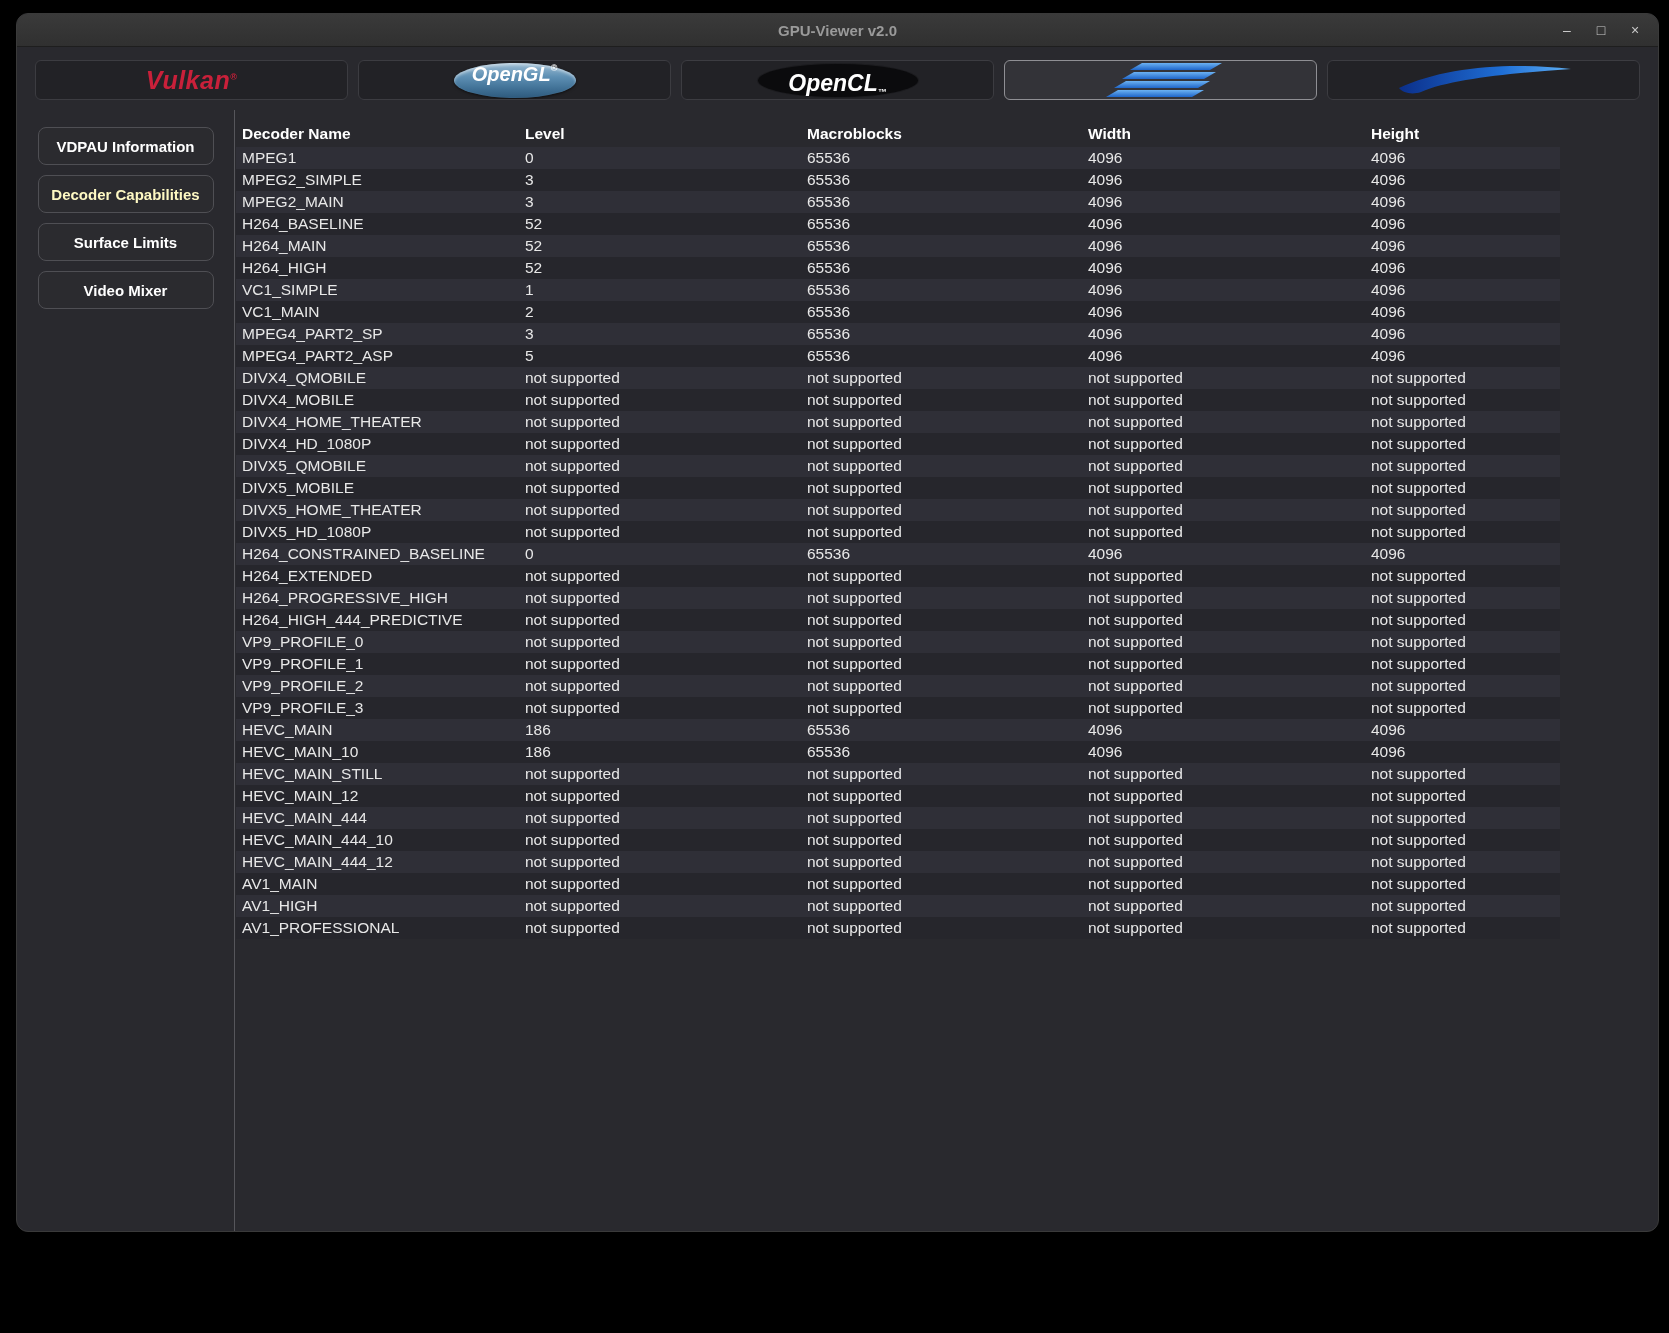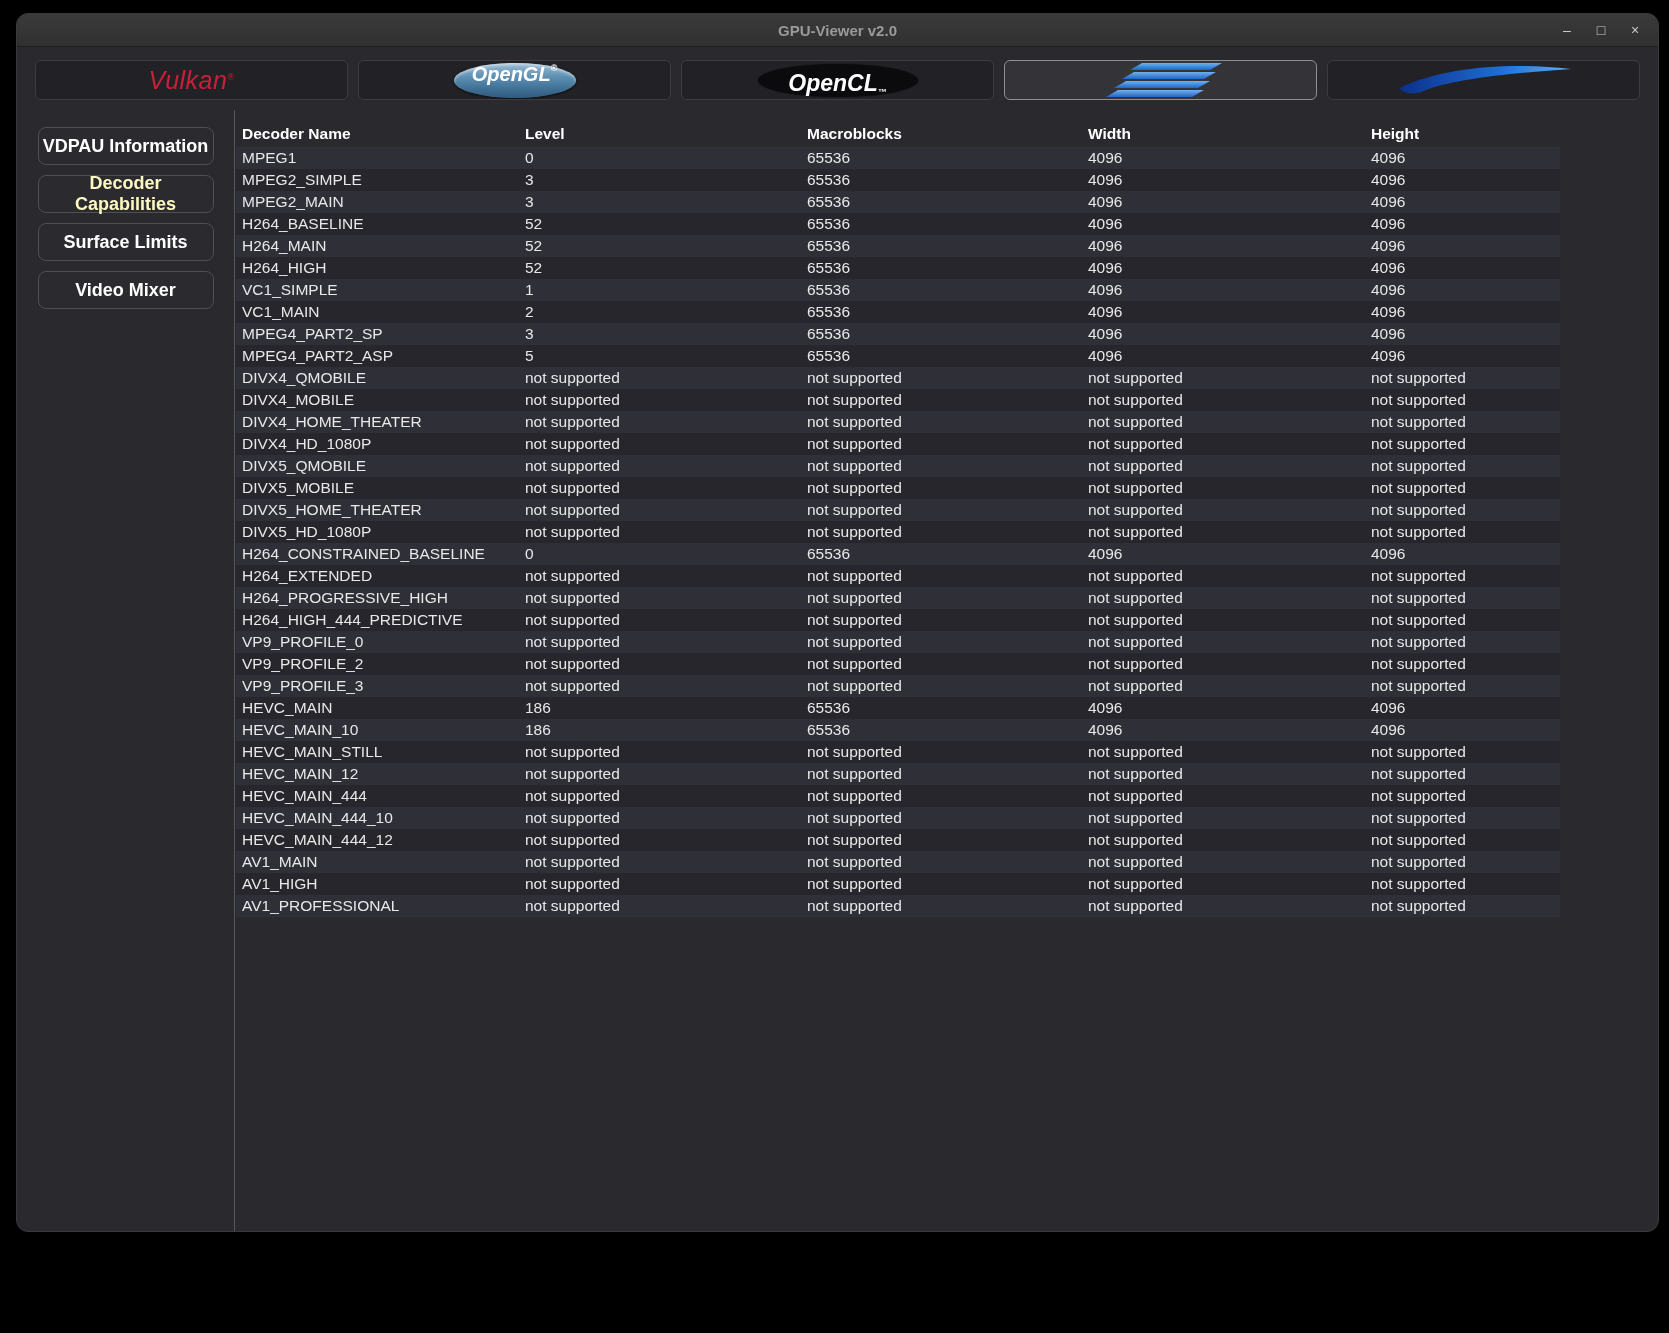--- a/index.html
+++ b/index.html
@@ -26,21 +26,21 @@
 
   
   .toolbar { flex: 0 0 63px; display: flex; gap: 10px; padding: 13px 18px 10px 18px; }
   .tab {
     flex: 1 1 0; height: 40px; background: #222226; border: 1px solid #3c3c41;
     border-radius: 6px; display: flex; align-items: center; justify-content: center;
     cursor: pointer; overflow: hidden; padding: 0;
   }
   .tab.active { background: #333338; border: 1px solid #8f8f94; }
 
-  .vulkan-logo { color: #c9203a; font-weight: normal; font-style: italic; font-size: 25px; letter-spacing: .5px; }
+  .vulkan-logo { color: #c9203a; font-weight: bold; font-style: italic; font-size: 25px; letter-spacing: .5px; }
   .vulkan-logo sup, .opengl-logo sup, .opencl-logo sup { font-size: 9px; font-style: normal; vertical-align: super; }
 
   .opengl-logo {
     width: 122px; height: 35px; border-radius: 50%;
     background: linear-gradient(180deg, #9dbdd4 0%, #5d8fb3 40%, #3f6f94 75%, #2e5a7d 100%);
     box-shadow: inset 0 2px 3px rgba(255,255,255,.45), 0 1px 3px rgba(0,0,0,.6);
     color: #fff; font-weight: bold; font-style: italic; font-size: 20px;
     display: flex; align-items: flex-start; justify-content: center;
   }
 
@@ -56,21 +56,21 @@
   .opencl-logo span, .opencl-logo sup { position: relative; }
 
   
   .content { flex: 1 1 auto; display: flex; min-height: 0; }
 
   .sidebar { flex: 0 0 218px; border-right: 1px solid #56565b; padding-top: 17px; }
   .side-btn {
     display: flex; align-items: center; justify-content: center;
     width: 176px; height: 38px; margin: 0 auto 10px auto;
     background: #2b2b2f; border: 1px solid #4f4f54; border-radius: 8px;
-    color: #ffffff; font-weight: bold; font-size: 18px;
+    color: #ffffff; font-weight: bold; font-size: 15px;
     font-family: "Liberation Sans", sans-serif; cursor: pointer;
   }
   .side-btn.active { color: #fef9c3; }
 
   .main { flex: 1 1 auto; padding: 11px 0 0 1px; min-width: 0; }
 
   table.grid { width: 1324px; border-collapse: collapse; table-layout: fixed; }
   .grid th {
     text-align: left; color: #ffffff; font-weight: bold; font-size: 15.5px;
     padding: 4px 6px; height: 23px;
@@ -331,20 +331,27 @@
               <td>not supported</td>
             </tr>
             <tr>
               <td>VP9_PROFILE_0</td>
               <td>not supported</td>
               <td>not supported</td>
               <td>not supported</td>
               <td>not supported</td>
             </tr>
             <tr>
+              <td>VP9_PROFILE_1</td>
+              <td>not supported</td>
+              <td>not supported</td>
+              <td>not supported</td>
+              <td>not supported</td>
+            </tr>
+            <tr>
               <td>VP9_PROFILE_2</td>
               <td>not supported</td>
               <td>not supported</td>
               <td>not supported</td>
               <td>not supported</td>
             </tr>
             <tr>
               <td>VP9_PROFILE_3</td>
               <td>not supported</td>
               <td>not supported</td>

